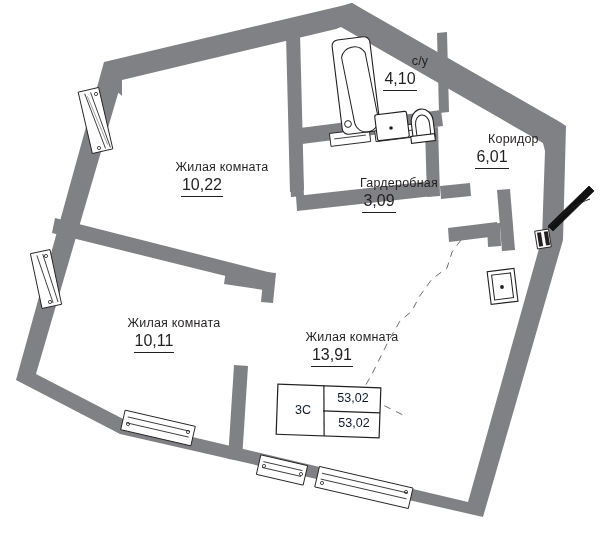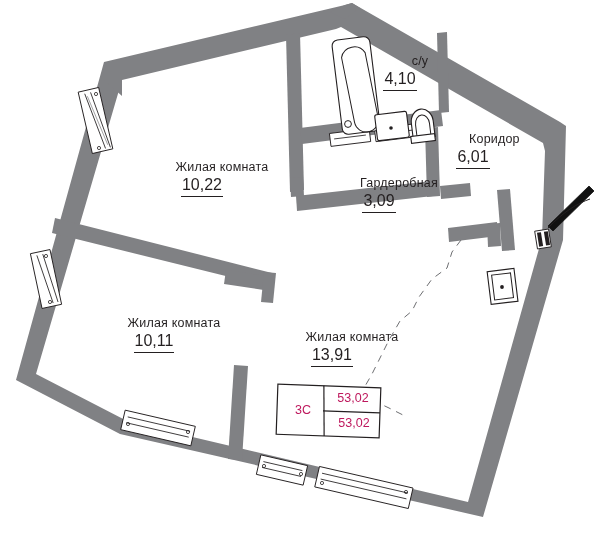--- a/index.html
+++ b/index.html
@@ -55,21 +55,21 @@
   }
   .room-area {
     display: inline-block;
     font-size: 16px;
     margin-top: 2px;
     border-bottom: 1.4px solid #231f20;
     padding: 0 1px 1px 1px;
   }
   .tbl-text {
     position: absolute;
-    color: #be185d;
+    color: #0f172a;
     font-family: "Liberation Sans", sans-serif;
     font-size: 12.5px;
     text-align: center;
     white-space: nowrap;
     pointer-events: none;
   }
 </style>
 </head>
 <body>
 
@@ -251,21 +251,21 @@
   <div class="room-label" style="left:368px; top:54px; width:64px;">
     <span class="room-name">с/у</span>
     <span class="room-area">4,10</span>
   </div>
 
   <div class="room-label" style="left:318px; top:176px; width:122px;">
     <span class="room-name">Гардеробная</span>
     <span class="room-area">3,09</span>
   </div>
 
-  <div class="room-label" style="left:429px; top:132px; width:88px;">
+  <div class="room-label" style="left:448px; top:132px; width:88px;">
     <span class="room-name">Коридор</span>
     <span class="room-area">6,01</span>
   </div>
 
 
   <div class="tbl-text" style="left:284px; top:403px; width:38px;">3С</div>
 
   <div class="tbl-text" style="left:328px; top:391px; width:50px;">53,02</div>
 
   <div class="tbl-text" style="left:329px; top:416px; width:50px;">53,02</div>

